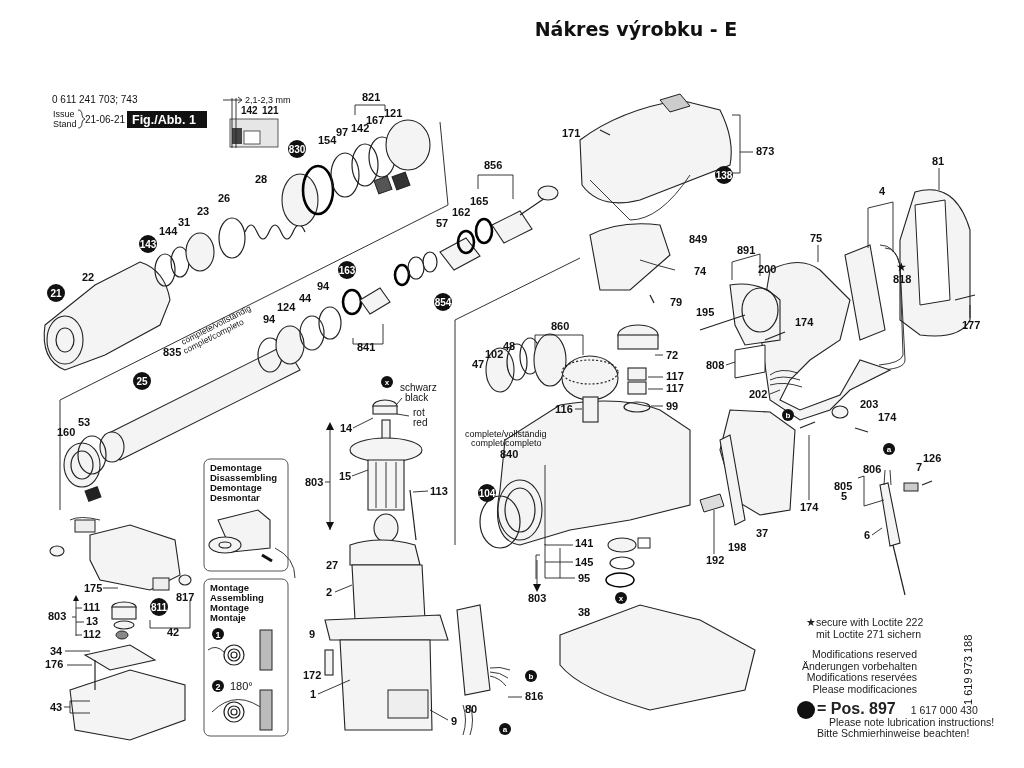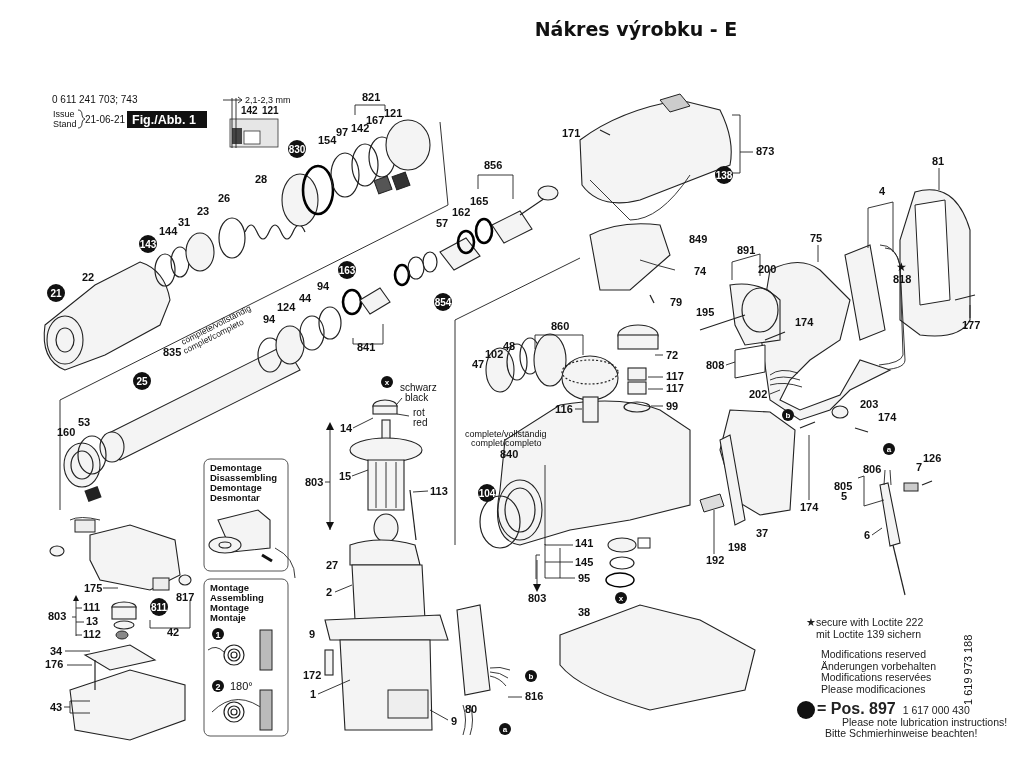--- a/index.html
+++ b/index.html
@@ -452,26 +452,26 @@
     <path d="M212 712 q25 -25 55 0" class="lead" stroke-width="1.4"></path>
     <rect x="260" y="690" width="12" height="40" fill="#bbb" stroke="#222"></rect>
   </g>
 
   <text x="0" y="0" class="small" style="font-size:11px" transform="translate(972 705) rotate(-90)">1 619 973 188</text>
   <circle cx="806" cy="710" r="9" fill="#111"></circle>
 </svg>
 
 <div class="note" style="left:816px;top:617px;">
   <span style="font-family:'DejaVu Sans',sans-serif;font-size:11px;margin-left:-10px;">★</span><span>secure with Loctite 222</span><br>
-  <span>mit Loctite 139 sichern</span>
+  <span>mit Loctite 271 sichern</span>
 </div>
-<div class="note" style="left:821px;top:649px;">
+<div class="note" style="left:802px;top:649px;text-align:right;">
   <div>Modifications reserved</div>
   <div>Änderungen vorbehalten</div>
   <div>Modifications reservées</div>
   <div>Please modificaciones</div>
 </div>
 <div class="note" style="left:817px;top:703px;">
   <span class="b" style="font-size:16px">= Pos. 897</span>
-  <span style="margin-left:4px">1 617 000 430</span><br>
-  <span style="margin-left:25px">Please note lubrication instructions!</span><br>
-  <span style="margin-left:8px">Bitte Schmierhinweise beachten!</span>
+  <span style="margin-left:12px">1 617 000 430</span><br>
+  <span style="margin-left:12px">Please note lubrication instructions!</span><br>
+  <span style="margin-left:0">Bitte Schmierhinweise beachten!</span>
 </div>
 
 </body></html>

